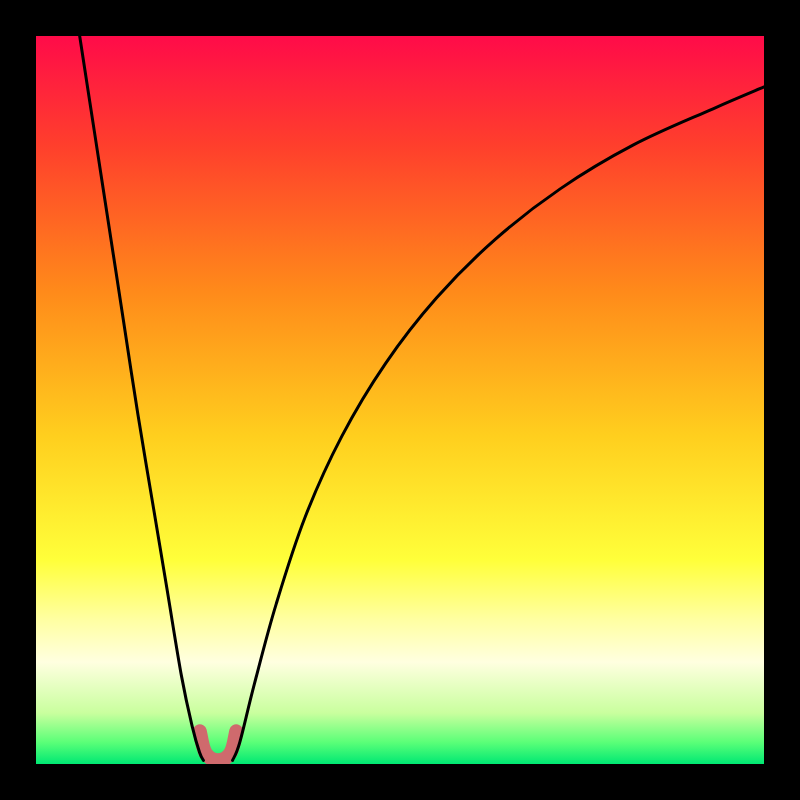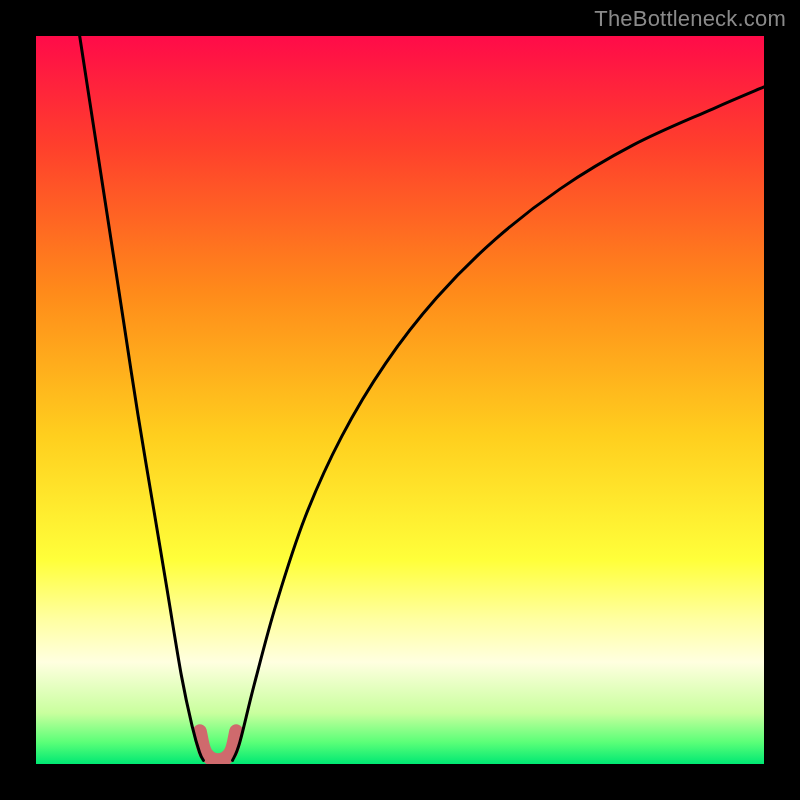--- a/index.html
+++ b/index.html
@@ -42,21 +42,20 @@
     position: absolute;
     left: 0; top: 0;
     width: 728px; height: 728px;
   }
 </style>
 </head>
 <body>
 
 <div class="frame">
 
-  <div class="watermark">TheBottleneck.com</div>
 
   <div class="plot">
     <svg class="gradient-fill" viewBox="0 0 728 728" preserveAspectRatio="none">
       <defs>
         <linearGradient id="bg" x1="0" y1="0" x2="0" y2="1">
             <stop offset="0%" stop-color="#ff0b49"></stop>
             <stop offset="15%" stop-color="#ff3f2c"></stop>
             <stop offset="35%" stop-color="#ff8a1a"></stop>
             <stop offset="55.00000000000001%" stop-color="#ffcf1e"></stop>
             <stop offset="72%" stop-color="#ffff3a"></stop>

